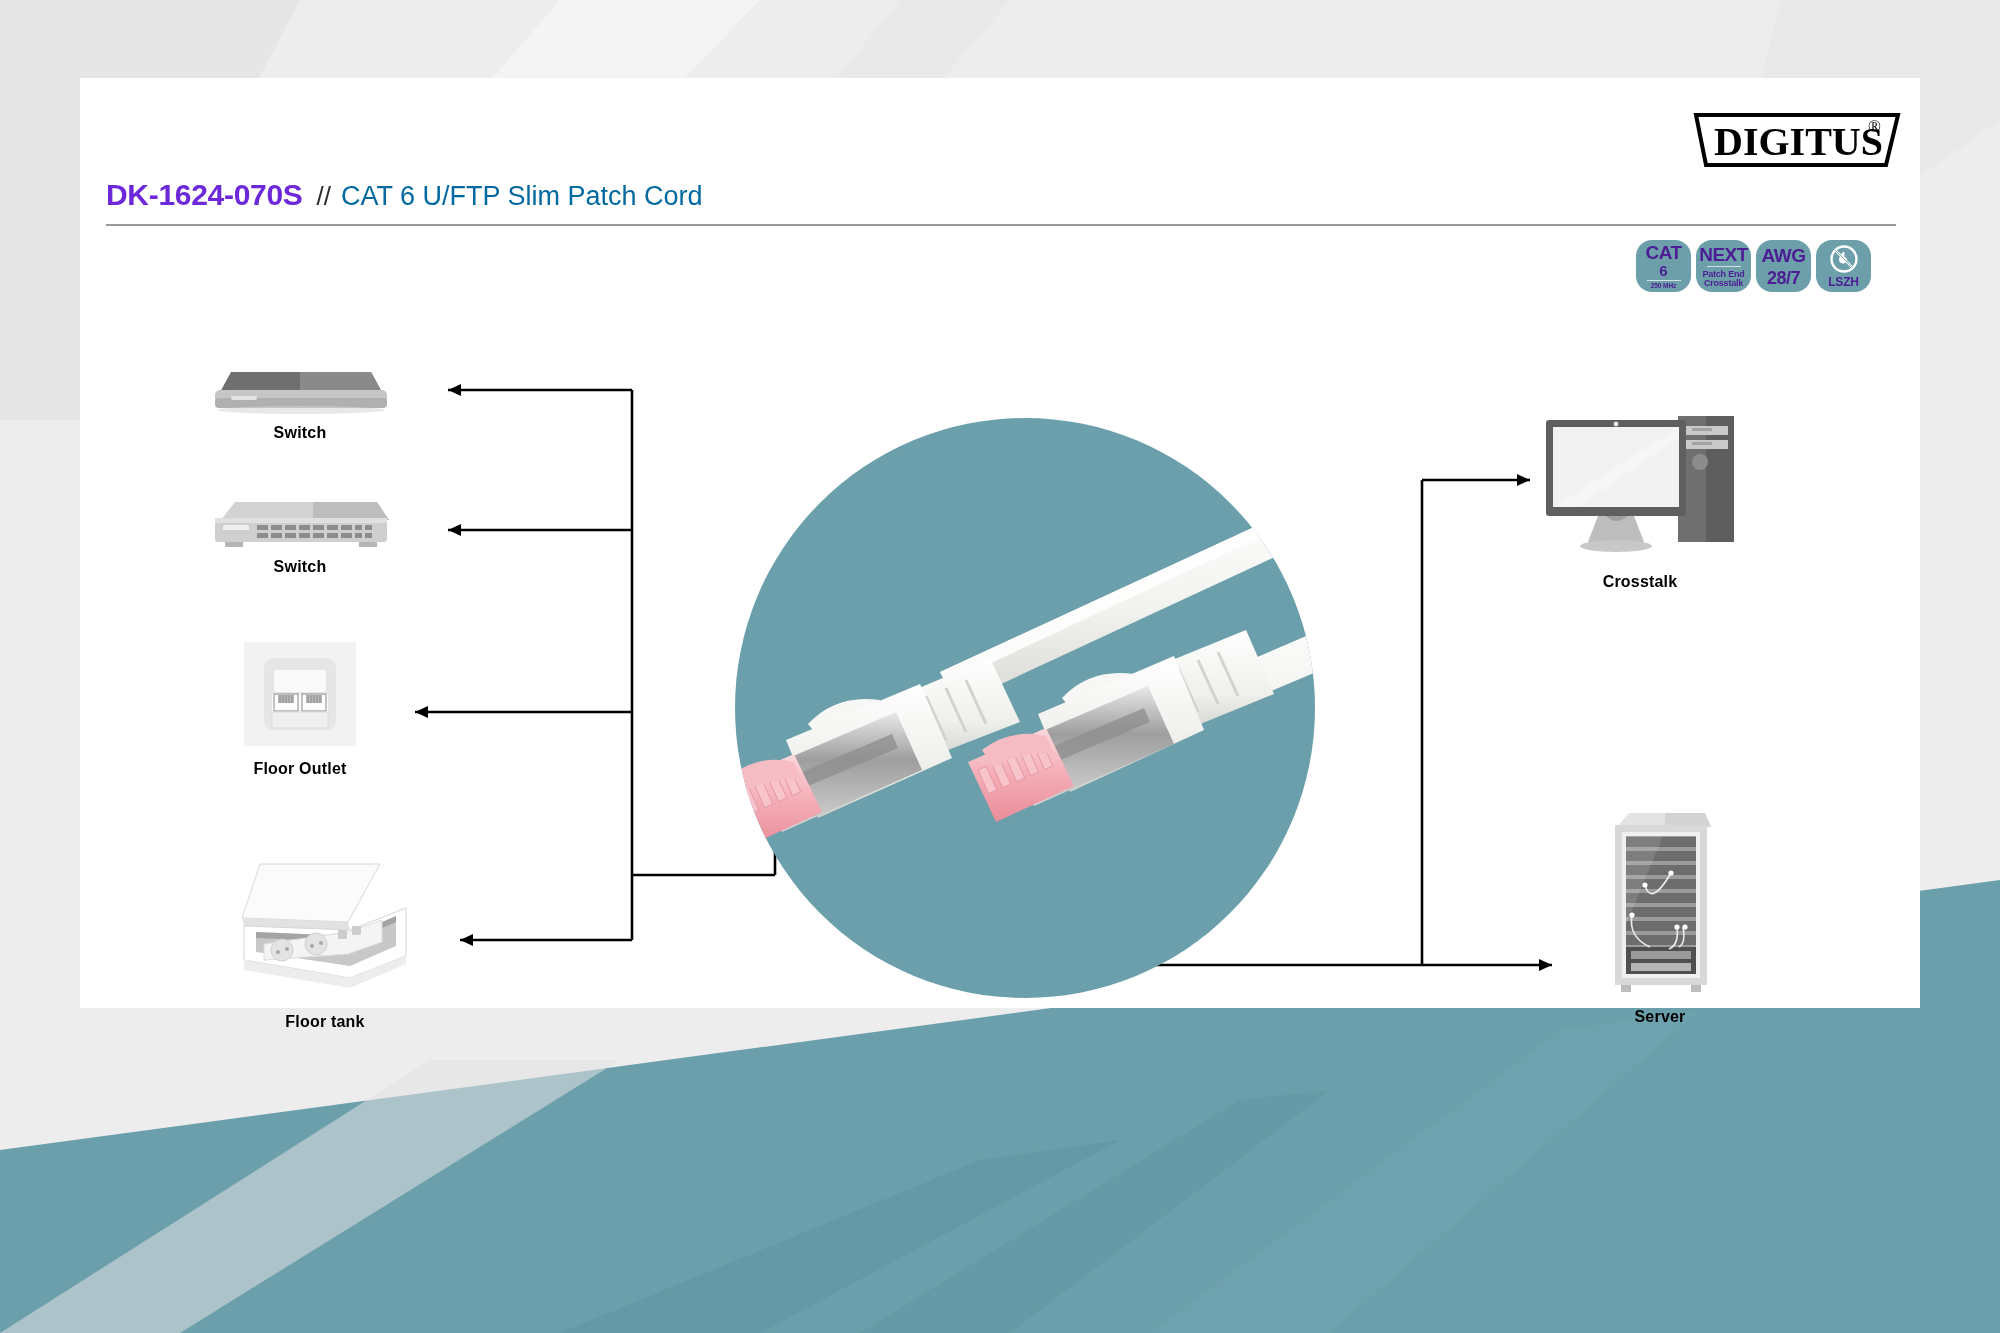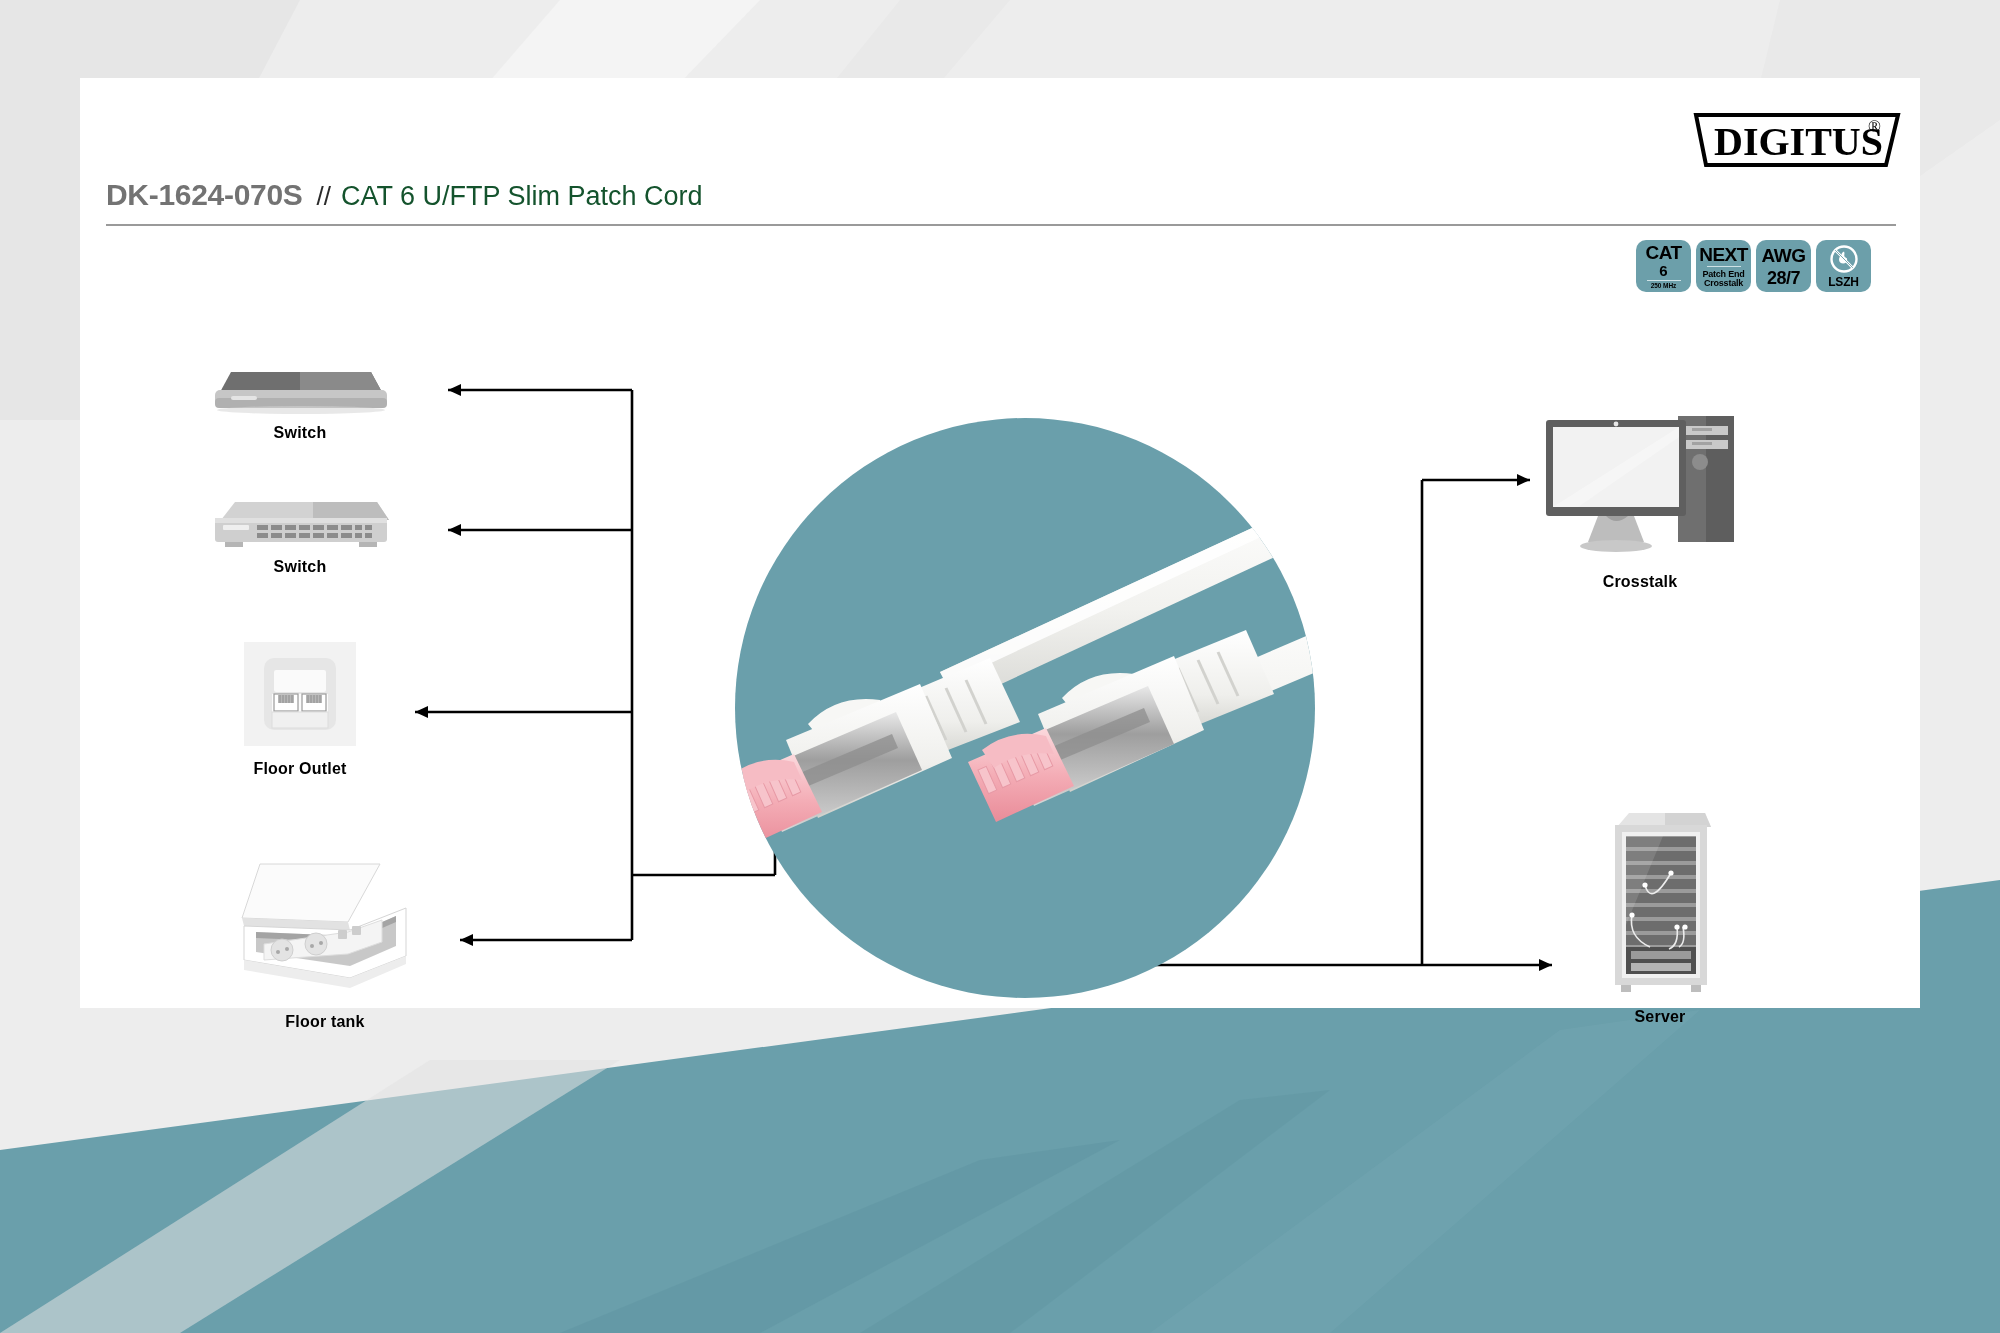--- a/index.html
+++ b/index.html
@@ -19,42 +19,42 @@
     position:absolute;left:80px;top:78px;width:1840px;height:930px;
     background:#ffffff;
   }
 
   
   .logo-wrap{position:absolute;left:1690px;top:105px;width:212px;height:68px;}
   .logo-svg{width:212px;height:68px;display:block;}
 
   .title-row{position:absolute;left:106px;top:178px;white-space:nowrap;}
   .title-sku{
-    font-size:30px;font-weight:bold;color:#737373;letter-spacing:-0.3px;
+    font-size:30px;font-weight:bold;color:#6d28d9;letter-spacing:-0.3px;
     display:inline-block;vertical-align:baseline;
   }
   .title-sep{
     font-size:26px;color:#2b2b2b;display:inline-block;vertical-align:baseline;
     margin:0 10px 0 14px;font-weight:400;
   }
   .title-desc{
-    font-size:27px;color:#14532d;display:inline-block;vertical-align:baseline;
+    font-size:27px;color:#0369a1;display:inline-block;vertical-align:baseline;
     font-weight:400;
   }
   .header-rule{
     position:absolute;left:106px;top:224px;width:1790px;height:2px;
     background:#9a9a9a;
   }
 
   
   .badges{position:absolute;left:1636px;top:240px;display:flex;gap:5px;}
   .badge{
-    width:55px;height:52px;background:#6c9faa;border-radius:10px;
+    width:55px;height:52px;background:#6c9faa;border-radius:16px;
     display:flex;flex-direction:column;align-items:center;justify-content:center;
-    color:#000000;line-height:1;
+    color:#4c1d95;line-height:1;
   }
   .badge-cat-main{font-size:19px;font-weight:bold;letter-spacing:-0.5px;}
   .badge-cat-sub{font-size:15px;font-weight:bold;margin-top:1px;}
   .badge-divider{width:34px;height:1px;background:#cfe2e6;margin:2px 0 2px 0;}
   .badge-cat-tiny{font-size:6.5px;font-weight:bold;letter-spacing:-0.1px;}
   .badge-next-main{font-size:19px;font-weight:bold;letter-spacing:-0.6px;}
   .badge-next-l1,.badge-next-l2{font-size:9px;font-weight:bold;letter-spacing:-0.2px;}
   .badge-next-l1{margin-top:1px;}
   .badge-awg-main{font-size:19px;font-weight:bold;letter-spacing:-0.5px;}
   .badge-awg-sub{font-size:18px;font-weight:bold;margin-top:4px;letter-spacing:-0.5px;}

